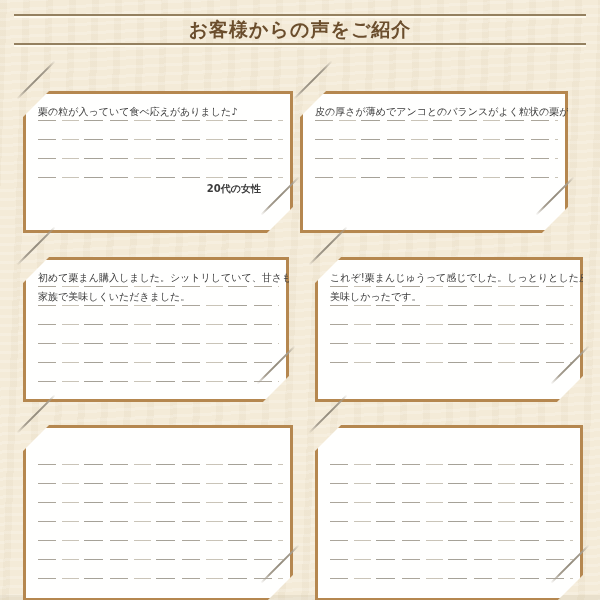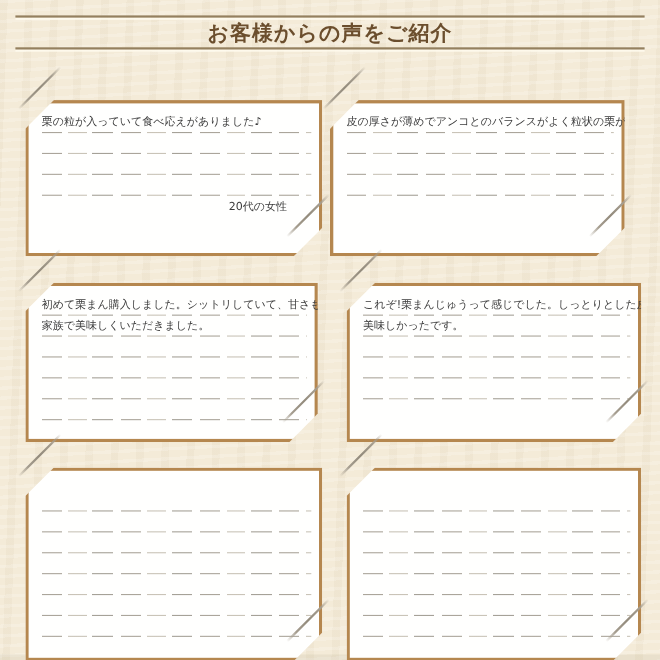--- a/index.html
+++ b/index.html
@@ -49,21 +49,21 @@
     font-size:10px;color:#3b3b3b;
   }
   .row::after{
     content:"";position:absolute;left:0;right:2px;bottom:0;height:1px;opacity:.8;
     background:repeating-linear-gradient(90deg,
       #968f82 0 18px, rgba(0,0,0,0) 18px 24px,
       #bcb5a6 24px 41px, rgba(0,0,0,0) 41px 46px,
       #8f8a7e 46px 65px, rgba(0,0,0,0) 65px 72px);
   }
   .row.no-line::after{display:none;}
-  .row.attr{text-align:right;padding-right:24px;font-weight:normal;height:21px;line-height:21px;}
+  .row.attr{text-align:right;padding-right:24px;font-weight:bold;height:21px;line-height:21px;}
 </style>
 </head>
 <body>
 
 <div class="rule top"></div>
 <div class="page-title">お客様からの声をご紹介</div>
 <div class="rule bottom"></div>
 
 <div class="note" style="left:23px;top:67px;width:270px;height:142px;">
   <span class="slash tl"></span>

